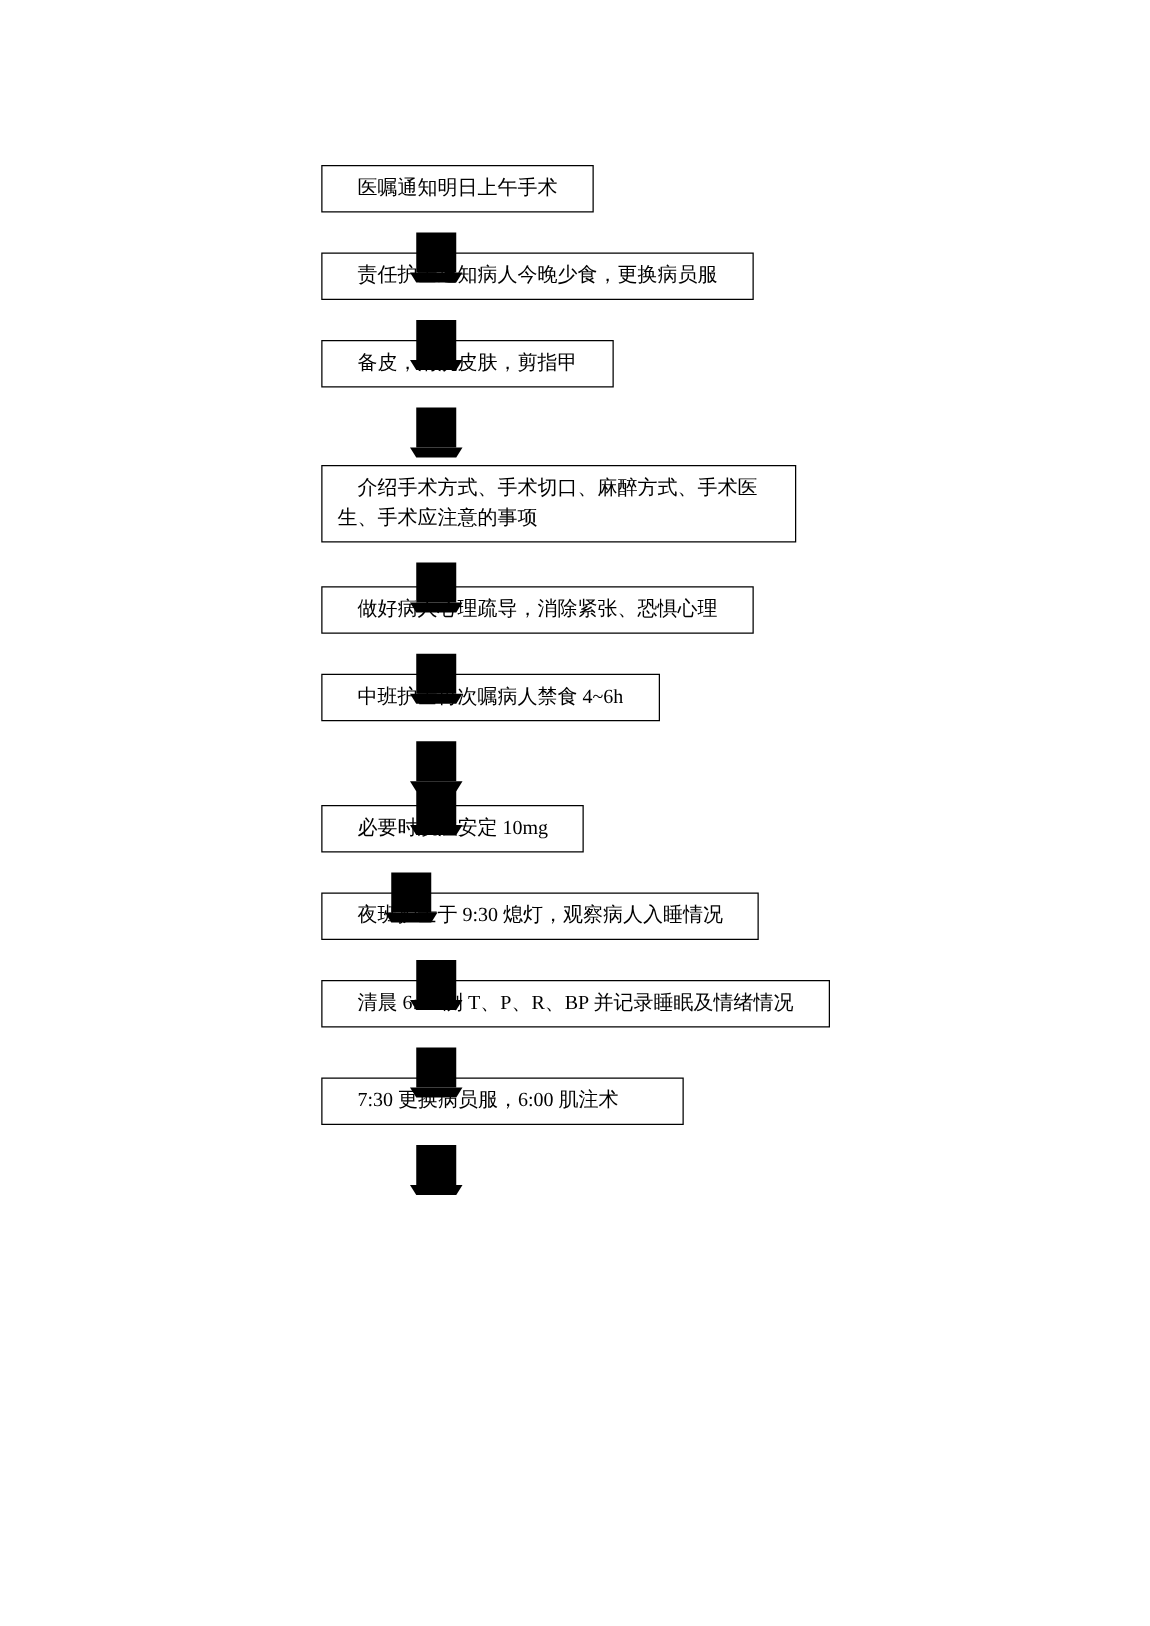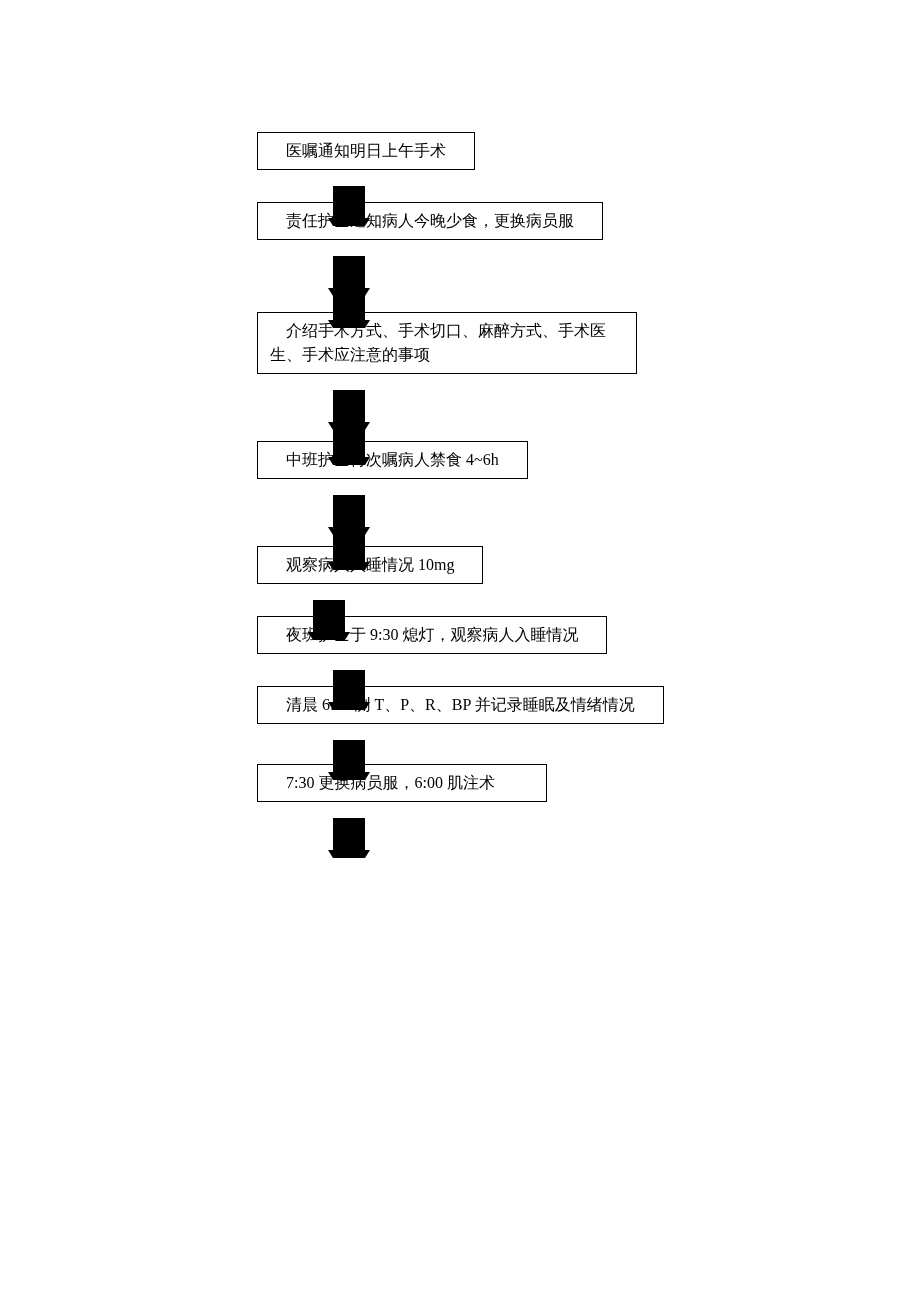--- a/index.html
+++ b/index.html
@@ -37,21 +37,21 @@
       background: #000;
       flex: 1;
     }
     .arrow-head {
       width: 0;
       height: 0;
       border-left: 5px solid transparent;
       border-right: 5px solid transparent;
       border-top: 8px solid #000;
     }
-    .multiline { max-width: 380px; }
+    .multiline { max-width: 380px; margin-top: 22px; }
   </style>
 </head>
 <body>
 
 <div class="flowchart">
 
   <div class="box">
     <span>医嘱通知明日上午手术</span>
   </div>
   <div class="arrow-wrap">
@@ -60,53 +60,59 @@
   </div>
 
   <div class="box">
     <span>责任护士通知病人今晚少食，更换病员服</span>
   </div>
   <div class="arrow-wrap">
     <div class="arrow-line"></div>
       <div class="arrow-head"></div>
   </div>
 
+  <div class="box">
+    <span>备皮，清洗皮肤，剪指甲</span>
+  </div>
   <div class="arrow-wrap" style="height:40px">
     <div class="arrow-line"></div>
       <div class="arrow-head"></div>
   </div>
 
   <div class="box multiline">
     <span>介绍手术方式、手术切口、麻醉方式、手术医生、手术应注意的事项</span>
   </div>
   <div class="arrow-wrap" style="height:35px">
     <div class="arrow-line"></div>
       <div class="arrow-head"></div>
   </div>
 
+  <div class="box">
+    <span>做好病人心理疏导，消除紧张、恐惧心理</span>
+  </div>
   <div class="arrow-wrap">
     <div class="arrow-line"></div>
       <div class="arrow-head"></div>
   </div>
 
   <div class="box">
     <span>中班护士再次嘱病人禁食 4~6h</span>
   </div>
   <div class="arrow-wrap" style="height:35px">
     <div class="arrow-line"></div>
       <div class="arrow-head"></div>
   </div>
 
   <div class="arrow-wrap" style="height:25px">
     <div class="arrow-line"></div>
       <div class="arrow-head"></div>
   </div>
 
   <div class="box">
-    <span>观察病人入睡情况 10mg</span>
+    <span>必要时肌注安定 10mg</span>
   </div>
   <div class="arrow-wrap" style="height:28px;margin-left:35px">
     <div class="arrow-line"></div>
       <div class="arrow-head"></div>
   </div>
 
   <div class="box">
     <span>夜班护士于 9:30 熄灯，观察病人入睡情况</span>
   </div>
   <div class="arrow-wrap" style="height:25px">

